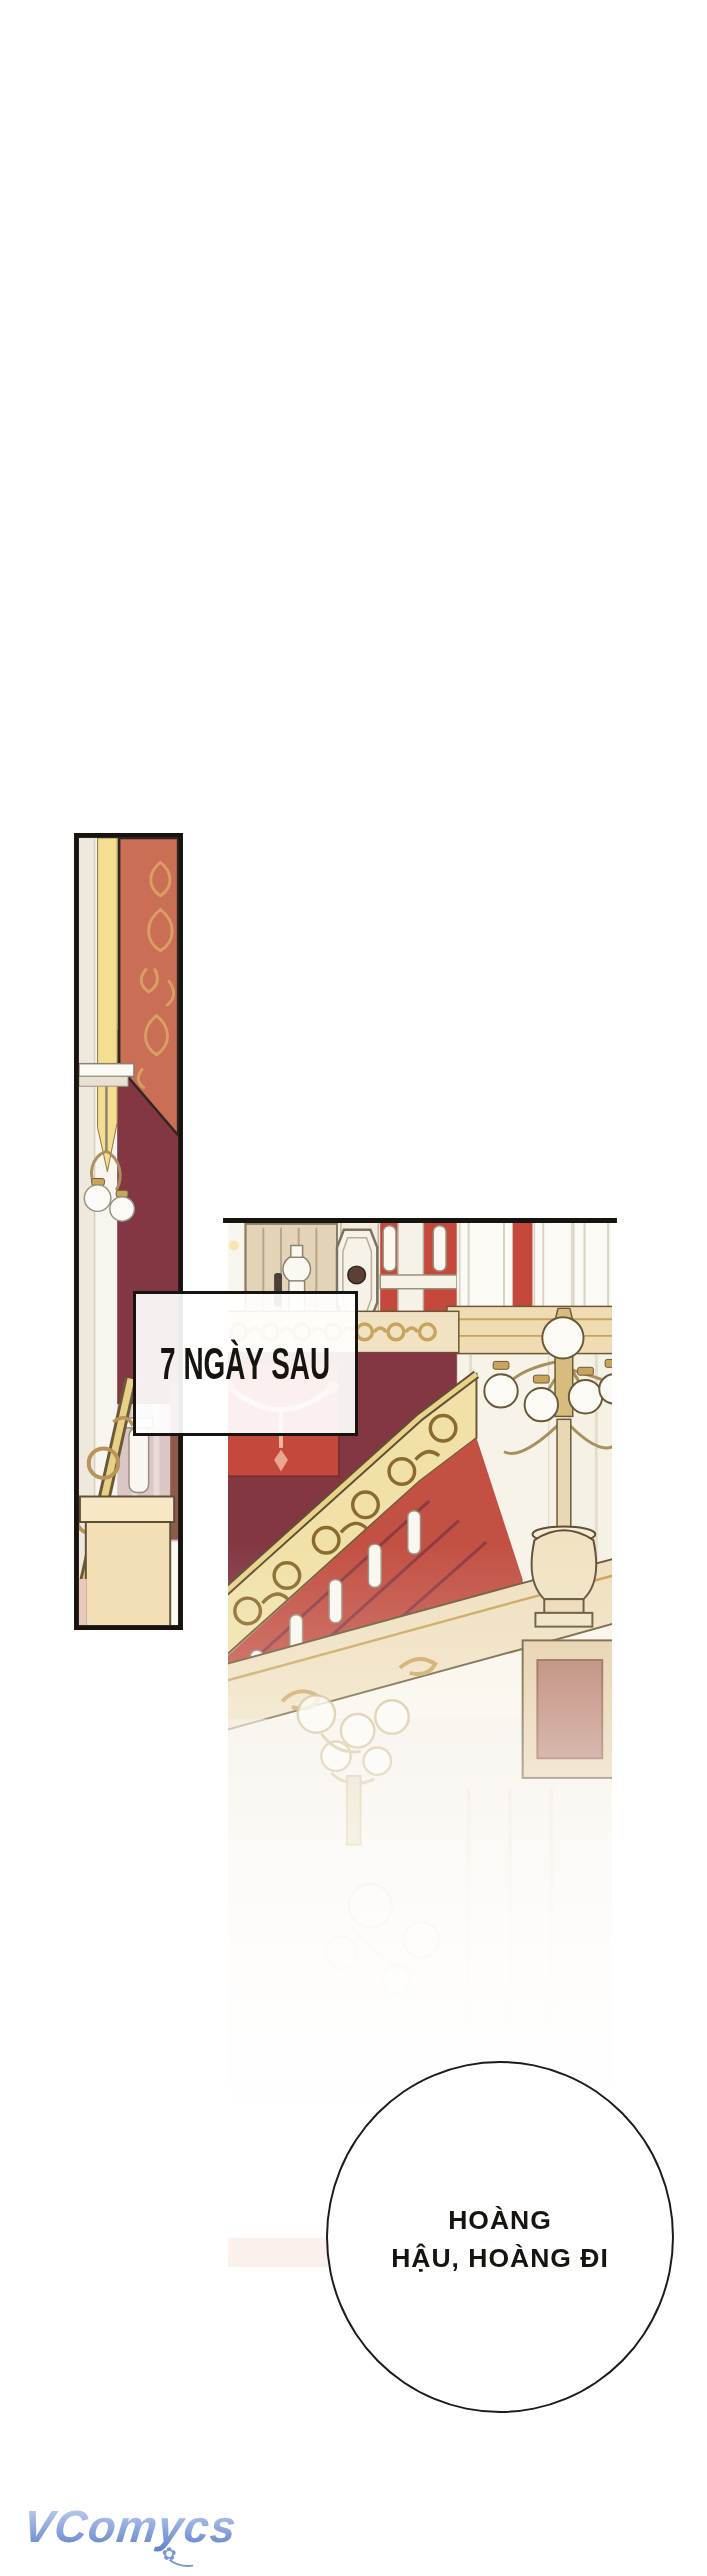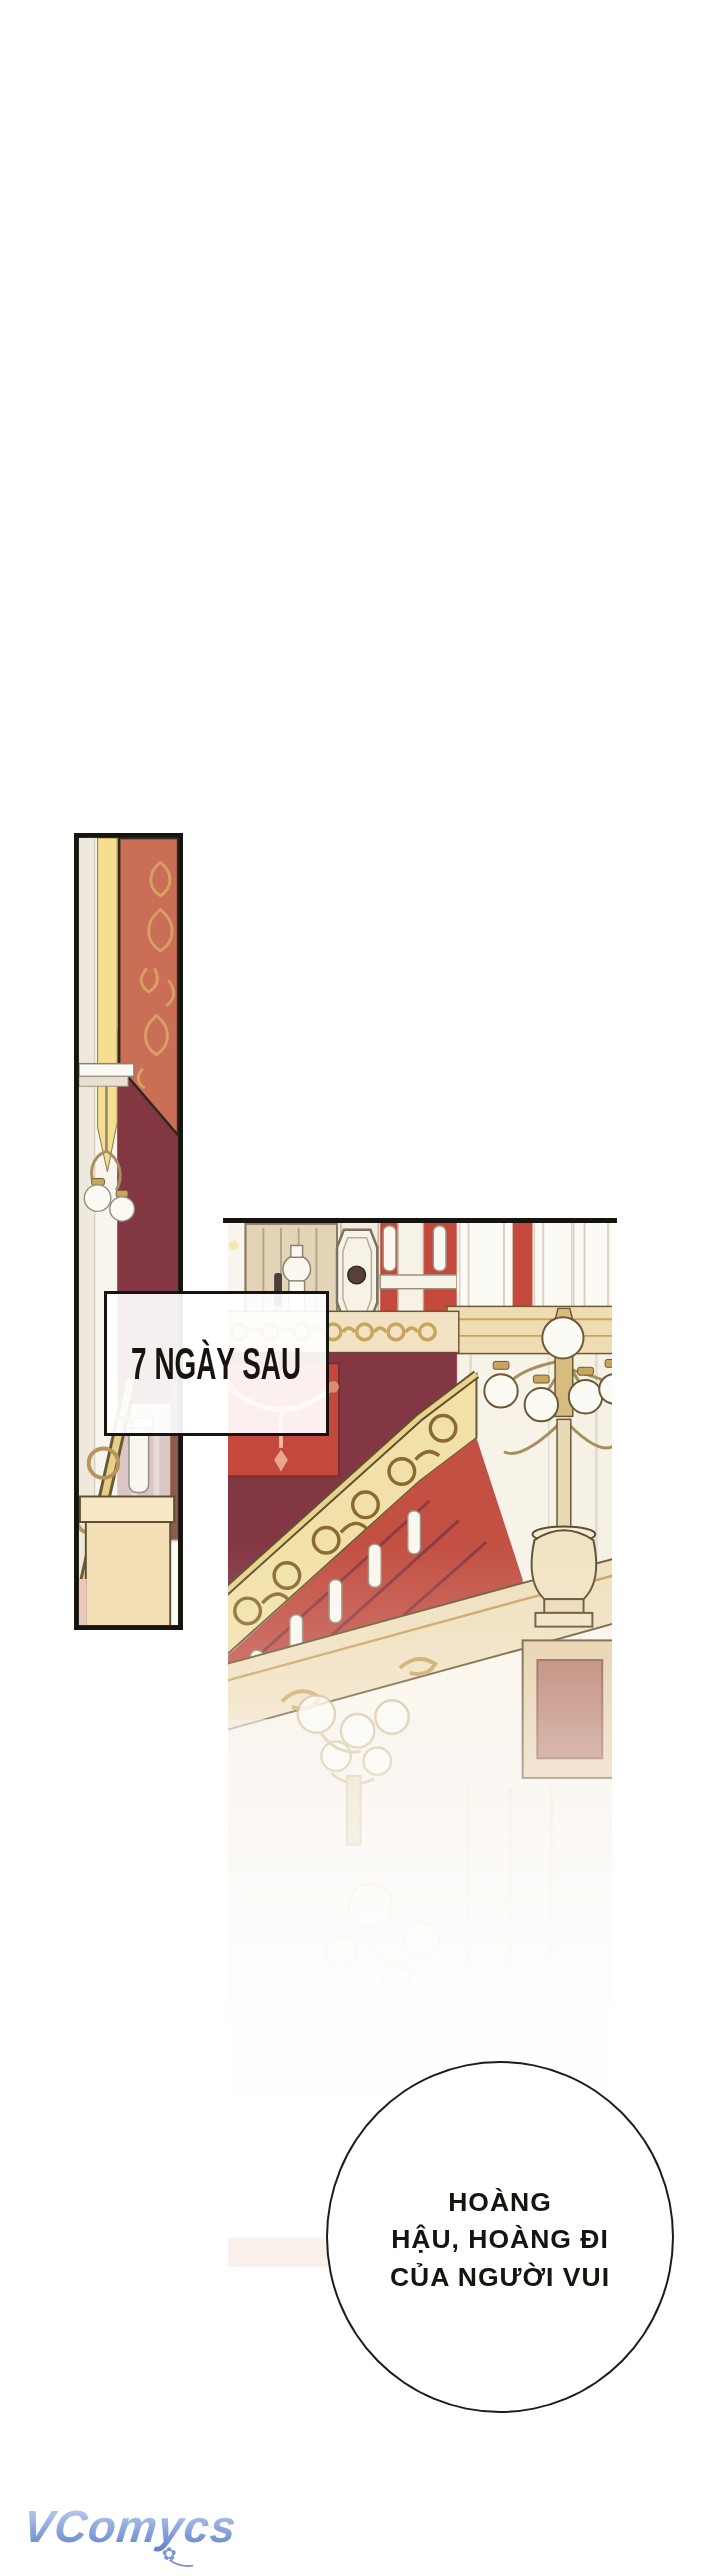--- a/index.html
+++ b/index.html
@@ -3,21 +3,21 @@
 <meta charset="utf-8">
 <style>
   html,body{margin:0;padding:0;background:#ffffff;}
   .page{position:relative;width:707px;height:2576px;background:#ffffff;overflow:hidden;
         font-family:"Liberation Sans","DejaVu Sans",sans-serif;}
   .panel{position:absolute;}
   .panel svg{display:block;width:100%;height:100%;}
   #panel-left{left:74px;top:833px;width:109px;height:797px;z-index:1;}
   #panel-main{left:223px;top:1218px;width:394px;height:1054px;z-index:1;}
   .narration-box{
-    position:absolute;left:104px;top:1291px;width:225px;height:145px;
+    position:absolute;left:133px;top:1291px;width:225px;height:145px;
     box-sizing:border-box;border:3.9px solid #17130e;background:rgba(255,255,255,0.92);
     display:flex;align-items:center;justify-content:center;z-index:3;}
   .narration-box span{
     font-weight:bold;font-size:45px;color:#17130e;white-space:nowrap;
     transform:scaleX(0.62);letter-spacing:0px;}
   .speech-bubble{
     position:absolute;left:326px;top:2061px;width:348px;height:352px;
     box-sizing:border-box;border:2.9px solid #1c1c1c;border-radius:50%;
     background:#ffffff;display:flex;align-items:center;justify-content:center;
     z-index:4;text-align:center;}
@@ -338,21 +338,20 @@
   </div>
 
   <div class="narration-box">
     <span>7 NGÀY SAU</span>
   </div>
 
   <div class="speech-bubble">
     <div class="lines">
       <div>HOÀNG</div>
       <div>HẬU, HOÀNG ĐI</div>
-      <div>CỦA NGƯỜI VUI</div>
     </div>
   </div>
 
   <div class="watermark">
     <svg viewBox="0 0 240 90">
       <defs>
         <linearGradient id="wmGrad" x1="0" y1="0" x2="0" y2="1">
           <stop offset="0" stop-color="#c8d6f1"></stop>
           <stop offset="1" stop-color="#5d80cb"></stop>
         </linearGradient>

